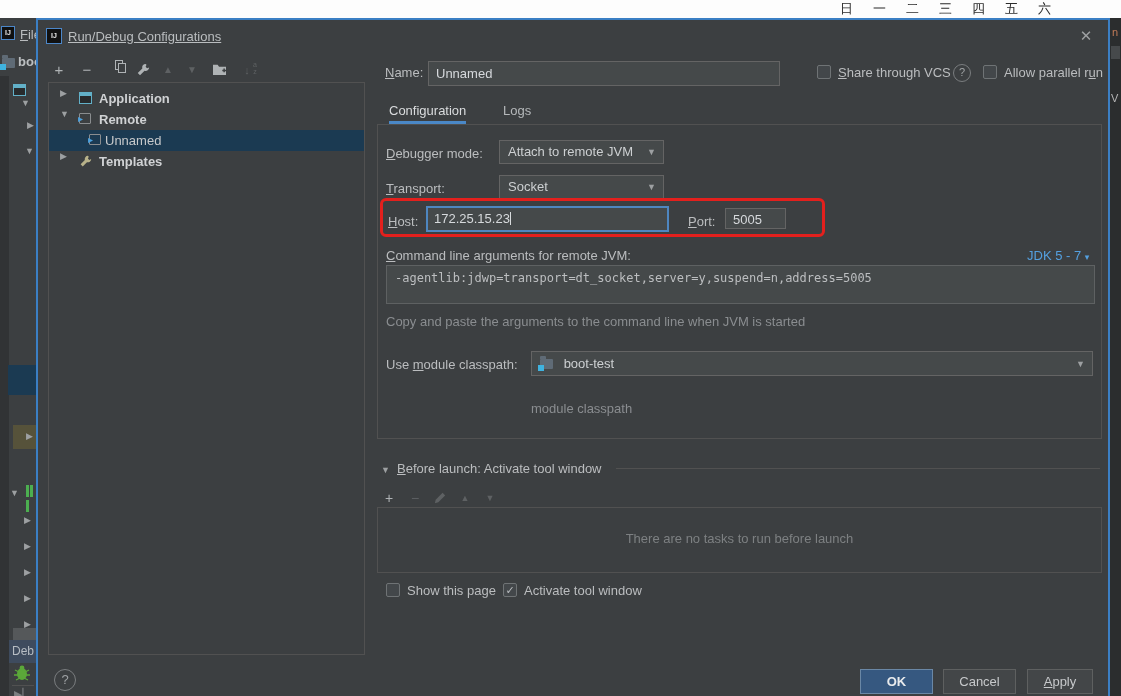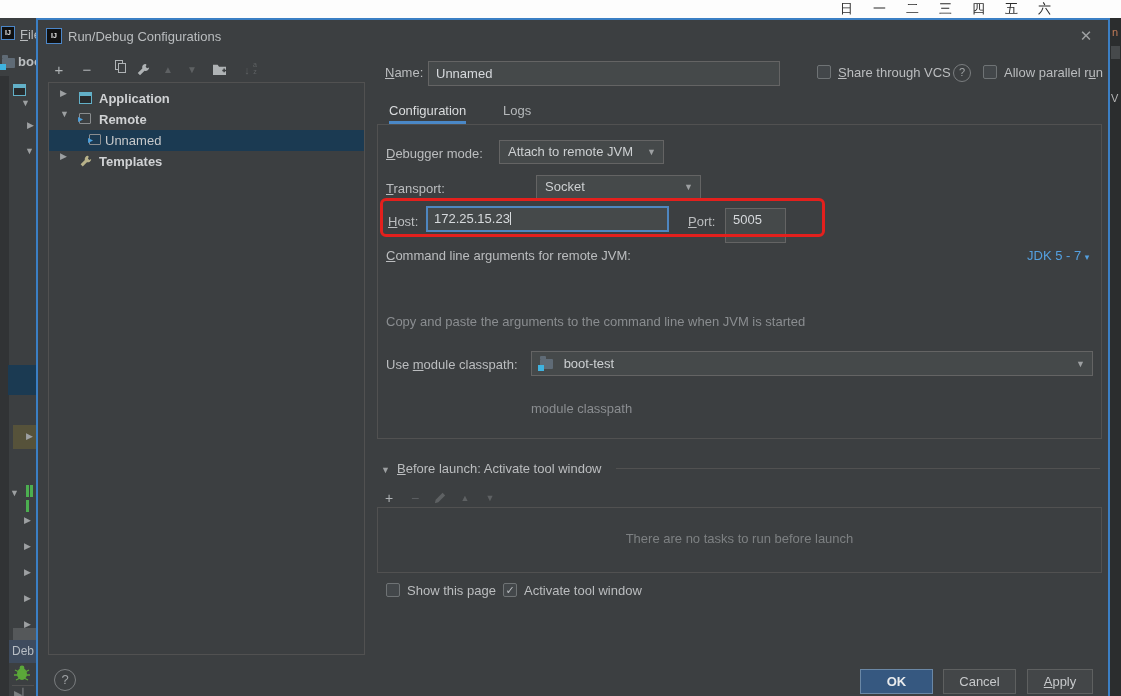--- a/index.html
+++ b/index.html
@@ -35,21 +35,21 @@
   .olive-block { background:#56523a; }
   .gray-bar { background:#55585a; }
   .debug-tab { background:#3e4b5e; color:#b6bcc3; font-size:12px; line-height:22px; padding-left:3px; }
   .gbar { display:inline-block; width:3px; height:12px; background:#4caf50; margin-right:1px; }
   .ide-right { left:1110px; top:18px; width:11px; height:678px; background:#2b2d2e; overflow:hidden;
                font-size:11px; color:#b6b6b6; }
 
   
   .dialog { left:36px; top:18px; width:1074px; height:678px;
             background:#3c3f41; border:2px solid #3b7fc4; border-bottom:none; }
-  .dlg-title { left:30px; top:8px; color:#babdbf; font-size:13px; line-height:18px; }
+  .dlg-title { left:30px; top:8px; color:#babdbf; font-size:13px; line-height:18px;text-decoration:underline; }
   .close-x { right:12px; top:6px; width:20px; height:20px; color:#9ea0a2; font-size:15px;
              text-align:center; line-height:20px; cursor:default; }
 
   
   .tb-ico { top:40px; width:22px; height:20px; text-align:center; line-height:20px;
             font-size:15px; color:#afb3b5; }
   .tb-ico.dis { color:#5e6163; }
   .copy-ico { position:relative; width:11px; height:13px; margin:3px auto 0; }
   .copy-ico i { position:absolute; display:block; width:8px; height:10px; border:1px solid #afb3b5; background:#3c3f41; }
   .copy-ico i:first-child { left:0; top:0; }
@@ -241,43 +241,46 @@
 
   <div class="abs panel" style="left:339px; top:104px; width:725px; height:315px;">
 
     <div class="abs fld-label" style="left:8px; top:21px;"><u>D</u>ebugger mode:</div>
     <div class="abs combo" style="left:121px; top:15px; width:165px; height:24px;">
       <span>Attach to remote JVM</span>
       <span class="c-arrow">▼</span>
     </div>
 
     <div class="abs fld-label" style="left:8px; top:56px;"><u>T</u>ransport:</div>
-    <div class="abs combo" style="left:121px; top:50px; width:165px; height:24px;margin-left:37px;">
+    <div class="abs combo" style="left:121px; top:50px; width:165px; height:24px;">
       <span>Socket</span>
       <span class="c-arrow">▼</span>
     </div>
 
     <div class="abs red-box" style="left:2px; top:73px; width:445px; height:39px;"></div>
 
     <div class="abs fld-label" style="left:10px; top:89px;"><u>H</u>ost:</div>
     <div class="abs focus-input" style="left:48px; top:81px; width:243px; height:26px;">
       <span>172.25.15.23</span><span class="caret"></span>
     </div>
 
     <div class="abs fld-label" style="left:310px; top:89px;"><u>P</u>ort:</div>
-    <div class="abs text-input" style="left:347px; top:83px; width:61px; height:35px; line-height:22px;">
+    <div class="abs text-input" style="left:347px; top:83px; width:61px; height:21px; line-height:22px;">
       <span>5005</span>
     </div>
 
     <div class="abs fld-label" style="left:8px; top:123px;"><u>C</u>ommand line arguments for remote JVM:</div>
     <div class="abs link" style="left:649px; top:123px;">
       <span>JDK 5 - 7</span>
       <span style="font-size:9px;">▾</span>
     </div>
 
+    <div class="abs mono-box" style="left:8px; top:140px; width:709px; height:39px;">
+      <span>-agentlib:jdwp=transport=dt_socket,server=y,suspend=n,address=5005</span>
+    </div>
 
     <div class="abs hint" style="left:8px; top:189px;">Copy and paste the arguments to the command line when JVM is started</div>
 
     <div class="abs fld-label" style="left:8px; top:232px;">Use <u>m</u>odule classpath:</div>
     <div class="abs combo" style="left:153px; top:226px; width:562px; height:25px; line-height:23px;">
       <span class="folder-ico" style="display:inline-block; vertical-align:-1px; margin-right:7px;"><i class="blue-sq"></i></span>
       <span>boot-test</span>
       <span class="c-arrow" style="line-height:25px;">▼</span>
     </div>
     <div class="abs hint" style="left:153px; top:276px;">module classpath</div>

